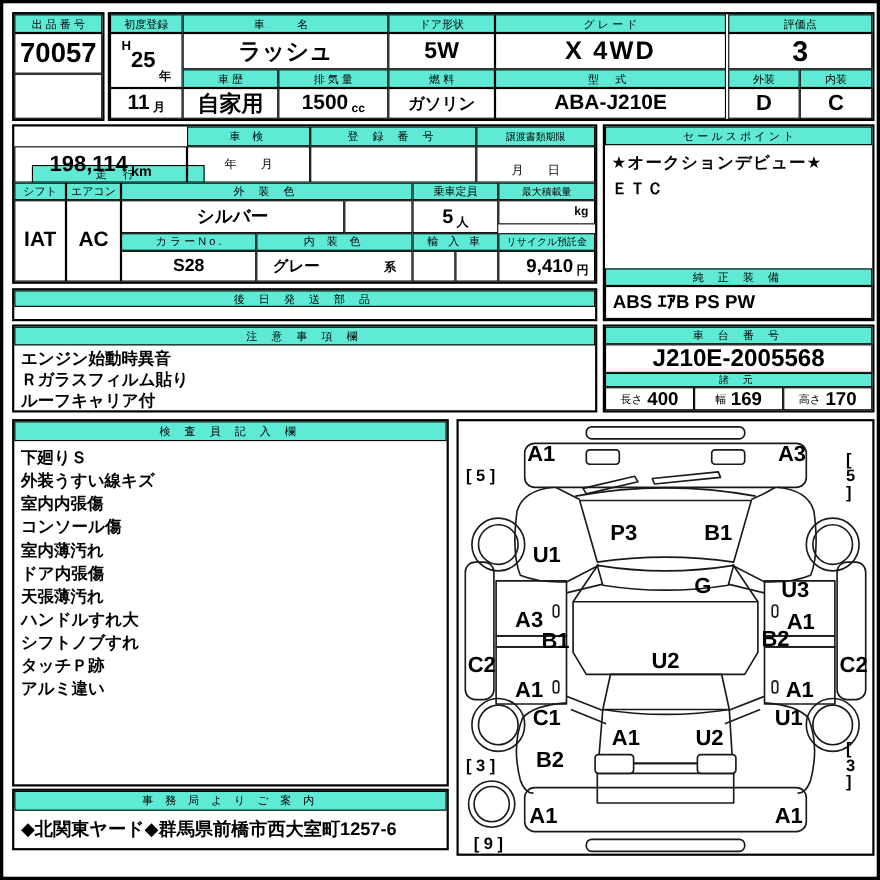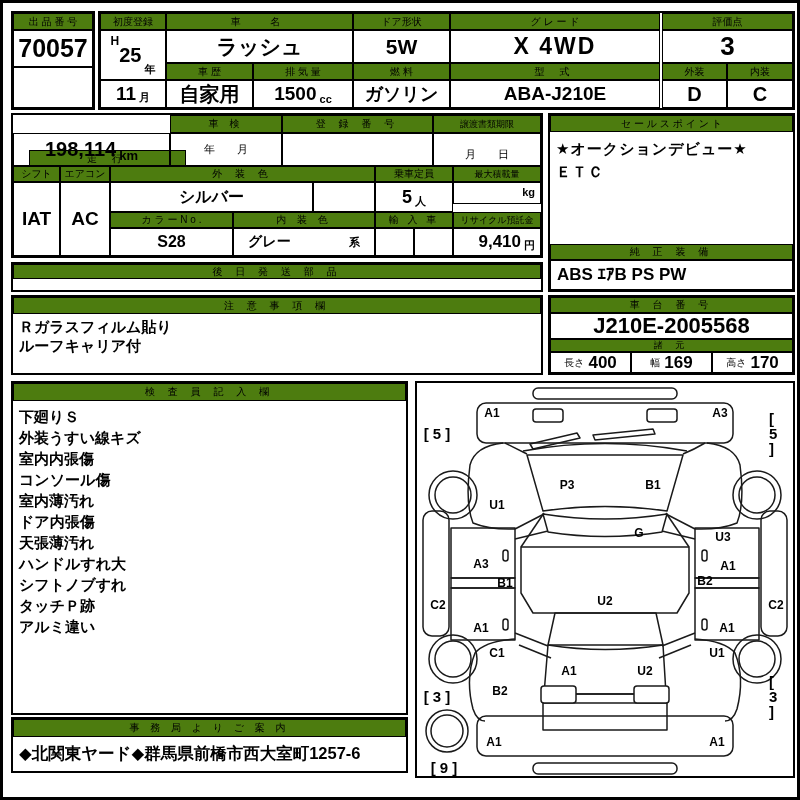--- a/index.html
+++ b/index.html
@@ -4,36 +4,36 @@
 <style>
   html,body{margin:0;padding:0;background:#888;}
   .sheet{
     position:relative;width:800px;height:800px;margin:0 auto;
     background:#fff;border:3px solid #000;box-sizing:border-box;
     font-family:"Liberation Sans","DejaVu Sans",sans-serif;color:#000;
     overflow:hidden;
   }
   .bx{position:absolute;border:2px solid #000;background:#fff;box-sizing:border-box;}
   .c{position:absolute;box-sizing:border-box;border:1px solid #000;display:flex;align-items:center;justify-content:center;white-space:pre;overflow:hidden;}
-  .hd{background:#4d7c0f;font-size:10px;font-weight:normal;}
+  .hd{background:#5eead4;font-size:10px;font-weight:normal;}
   .hd.sm{font-size:9px;}
   .vl{font-weight:bold;}
   .noborder{border:none;}
   .u{font-size:11px;font-weight:bold;margin-left:3px;align-self:flex-end;padding-bottom:2px;}
   .right{justify-content:flex-end;padding-right:5px;}
   .left{justify-content:flex-start;padding-left:6px;}
   .lines{display:block;padding:3px 6px;font-weight:bold;}
   .lines div{white-space:pre;}
   .era{font-size:12px;font-weight:bold;align-self:flex-start;padding-top:3px;}
   .big{font-size:20px;font-weight:bold;}
   .dim{display:flex;align-items:center;justify-content:center;gap:4px;}
   .dim .dl{font-size:10px;}
   .dim .dv{font-size:17px;font-weight:bold;}
   .legend{position:absolute;left:5px;top:780px;width:792px;font-size:10px;white-space:pre;font-family:"DejaVu Sans",sans-serif;}
-  .dlab{position:absolute;transform:translate(-50%,-50%);font-weight:bold;font-size:12px;line-height:1;font-family:"Liberation Sans",sans-serif;}
+  .dlab{position:absolute;transform:translate(-50%,-50%);font-weight:bold;font-size:20px;line-height:1;font-family:"Liberation Sans",sans-serif;}
   .dlab.brk{font-size:15px;letter-spacing:0px;}
   svg{position:absolute;left:0;top:0;}
   svg *{vector-effect:non-scaling-stroke;}
 </style>
 </head>
 <body>
 
 <div class="sheet">
 
   <div class="bx" style="left:8px;top:8px;width:84px;height:99px;">
@@ -56,21 +56,21 @@
     <div class="c hd" style="left:66px;top:50px;width:87px;height:17px;">車 歴</div>
     <div class="c vl" style="left:66px;top:67px;width:87px;height:28px;font-size:20px;">自家用</div>
     <div class="c hd" style="left:153px;top:50px;width:100px;height:17px;">排 気 量</div>
     <div class="c vl" style="left:153px;top:67px;width:100px;height:28px;font-size:19px;">
       <span>1500</span><span class="u">cc</span>
     </div>
 
     <div class="c hd" style="left:253px;top:0;width:97px;height:17px;">ドア形状</div>
     <div class="c vl" style="left:253px;top:17px;width:97px;height:33px;font-size:21px;">5W</div>
     <div class="c hd" style="left:253px;top:50px;width:97px;height:17px;">燃 料</div>
-    <div class="c vl" style="left:253px;top:67px;width:97px;height:28px;font-size:18px;">ガソリン</div>
+    <div class="c vl" style="left:253px;top:67px;width:97px;height:28px;font-size:15px;">ガソリン</div>
 
     <div class="c hd" style="left:350px;top:0;width:210px;height:17px;">グ レ ー ド</div>
     <div class="c vl" style="left:350px;top:17px;width:210px;height:33px;font-size:23px;letter-spacing:2px;text-align:right;">X 4WD</div>
     <div class="c hd" style="left:350px;top:50px;width:210px;height:17px;letter-spacing:6px;">型 式</div>
     <div class="c vl" style="left:350px;top:67px;width:210px;height:28px;font-size:19px;">ABA-J210E</div>
 
     <div class="c hd" style="left:562px;top:0;width:131px;height:17px;">評価点</div>
     <div class="c vl" style="left:562px;top:17px;width:131px;height:33px;font-size:26px;">3</div>
     <div class="c hd" style="left:562px;top:50px;width:65px;height:17px;">外装</div>
     <div class="c hd" style="left:627px;top:50px;width:66px;height:17px;">内装</div>
@@ -124,20 +124,21 @@
   </div>
 
   <div class="bx" style="left:8px;top:259px;width:532px;height:30px;">
     <div class="c hd" style="left:0;top:0;width:528px;height:15px;letter-spacing:5px;">後 日 発 送 部 品</div>
     <div class="c noborder" style="left:0;top:15px;width:528px;height:11px;"></div>
   </div>
 
   <div class="bx" style="left:8px;top:292px;width:532px;height:80px;">
     <div class="c hd" style="left:0;top:0;width:528px;height:17px;letter-spacing:5px;">注 意 事 項 欄</div>
     <div class="lines" style="position:absolute;left:0;top:17px;width:528px;font-size:15px;line-height:19px;">
+        <div>エンジン始動時異音</div>
         <div>Ｒガラスフィルム貼り</div>
         <div>ルーフキャリア付</div>
       </div>
   </div>
 
   <div class="bx" style="left:545px;top:110px;width:247px;height:179px;">
     <div class="c hd" style="left:0;top:0;width:243px;height:17px;">セ ー ル ス ポ イ ン ト</div>
     <div class="lines" style="position:absolute;left:0;top:19px;width:243px;font-size:15px;line-height:23px;letter-spacing:1px;">
         <div>★オークションデビュー★</div>
         <div>ＥＴＣ</div>

